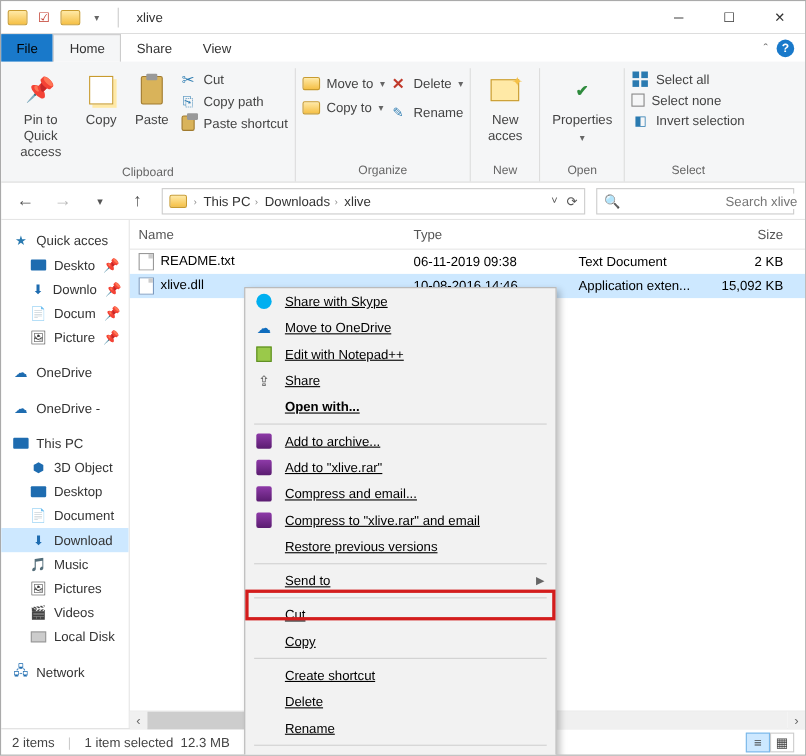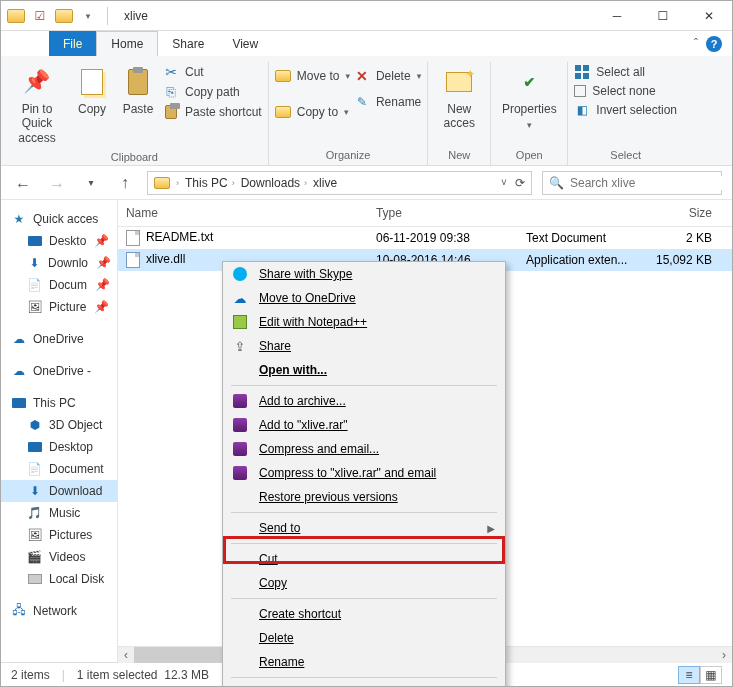--- a/index.html
+++ b/index.html
@@ -11,21 +11,21 @@
 .qat-icon { width: 18px; height: 18px; display: flex; align-items: center; justify-content: center; }
 .folder-mini { width: 18px; height: 14px; background: linear-gradient(#ffe9a6,#f5c046); border: 1px solid #c89b2f; border-radius: 2px; }
 .title-sep { width: 1px; height: 18px; background: #ccc; margin: 0 4px; }
 .title-text { padding-left: 6px; color: #333; }
 .win-controls { margin-left: auto; display: flex; }
 .win-btn { width: 46px; height: 30px; display: flex; align-items: center; justify-content: center; color: #333; }
 
 
 .tabs { height: 25px; display: flex; align-items: stretch; background: #fff; }
 .tab { padding: 0 14px; display: flex; align-items: center; color: #333; }
-.tab.file { background: #1979ca; color: #fef9c3; margin-left: 48px; }
+.tab.file { background: #1979ca; color: #000000; }
 .tab.active { border: 1px solid #ccc; border-bottom: none; background: #f5f6f7; }
 .tabs-right { margin-left: auto; display: flex; align-items: center; gap: 8px; padding-right: 10px; }
 .help-icon { width: 16px; height: 16px; border-radius: 50%; background: #1979ca; color: #fff; display: flex; align-items: center; justify-content: center; font-size: 11px; font-weight: bold; }
 
 
 .ribbon { background: #f5f6f7; border-bottom: 1px solid #ddd; display: flex; padding-top: 6px; }
 .group { border-right: 1px solid #ddd; padding: 0 6px 2px 6px; display: flex; flex-direction: column; }
 .group-body { display: flex; align-items: flex-start; gap: 4px; flex: 1; }
 .group-label { text-align: center; color: #666; font-size: 11px; padding: 2px 0; }
 .big-btn { display: flex; flex-direction: column; align-items: center; justify-content: center; width: 60px; padding: 4px 2px; gap: 4px; text-align: center; line-height: 1.2; color: #444; }
@@ -48,21 +48,21 @@
 
 
 .navrow { height: 34px; display: flex; align-items: center; gap: 10px; padding: 0 10px; border-bottom: 1px solid #e5e5e5; }
 .nav-arrow { width: 24px; height: 24px; display:flex; align-items:center; justify-content:center; color:#555; font-size:16px;}
 .nav-arrow.disabled{ color:#bbb;}
 .addr { flex:1; height:24px; border:1px solid #ccc; display:flex; align-items:center; padding: 0 6px; gap:6px;}
 .crumb { display:flex; align-items:center; gap:4px; color:#333;}
 .crumb-sep{ color:#888; font-size:9px;}
 .addr-end { margin-left:auto; display:flex; align-items:center; gap:8px; color:#555;}
 .search { width: 180px; height:24px; border:1px solid #ccc; display:flex; align-items:center; padding:0 6px; gap:6px; color:#888;}
-.search input{ border:none; outline:none; flex:1; font-size:12px;}
+.search input{ border:none; outline:none; flex:1; font-size:12px;text-align:right;}
 
 
 .main { display:flex; height: calc(100% - 30px - 25px - 110px - 34px - 24px); }
 .sidebar { width: 118px; border-right:1px solid #e5e5e5; overflow:hidden; padding: 8px 0;}
 .sb-item { display:flex; align-items:center; gap:6px; padding:3px 6px 3px 10px; color:#333; white-space:nowrap;}
 .sb-item.lvl2 { padding-left: 26px;}
 .sb-item.sel { background:#cde8ff;}
 .sb-icon { width:16px; height:16px; display:flex; align-items:center; justify-content:center;}
 .sb-star{color:#2a7ab0;}
 .sb-monitor{ width:14px; height:10px; background:#1e6cb0; border-radius:1px;}
@@ -180,21 +180,21 @@
             </span>
             <span>Paste shortcut</span>
           </div>
       </div>
     </div>
     <div class="group-label">Clipboard</div>
   </div>
 
   <div class="group">
     <div class="group-body">
-      <div class="mini-list" style="gap:20px;padding-top:6px">
+      <div class="mini-list" style="gap:6px;padding-top:6px">
         <div class="mini-item">
             <span class="icn">
               <span class="i-folder-sm"></span>
             </span>
             <span>Move to</span>
             <span style="font-size:9px;color:#666">▾</span>
           </div>
         <div class="mini-item">
             <span class="icn">
               <span class="i-folder-sm"></span>

